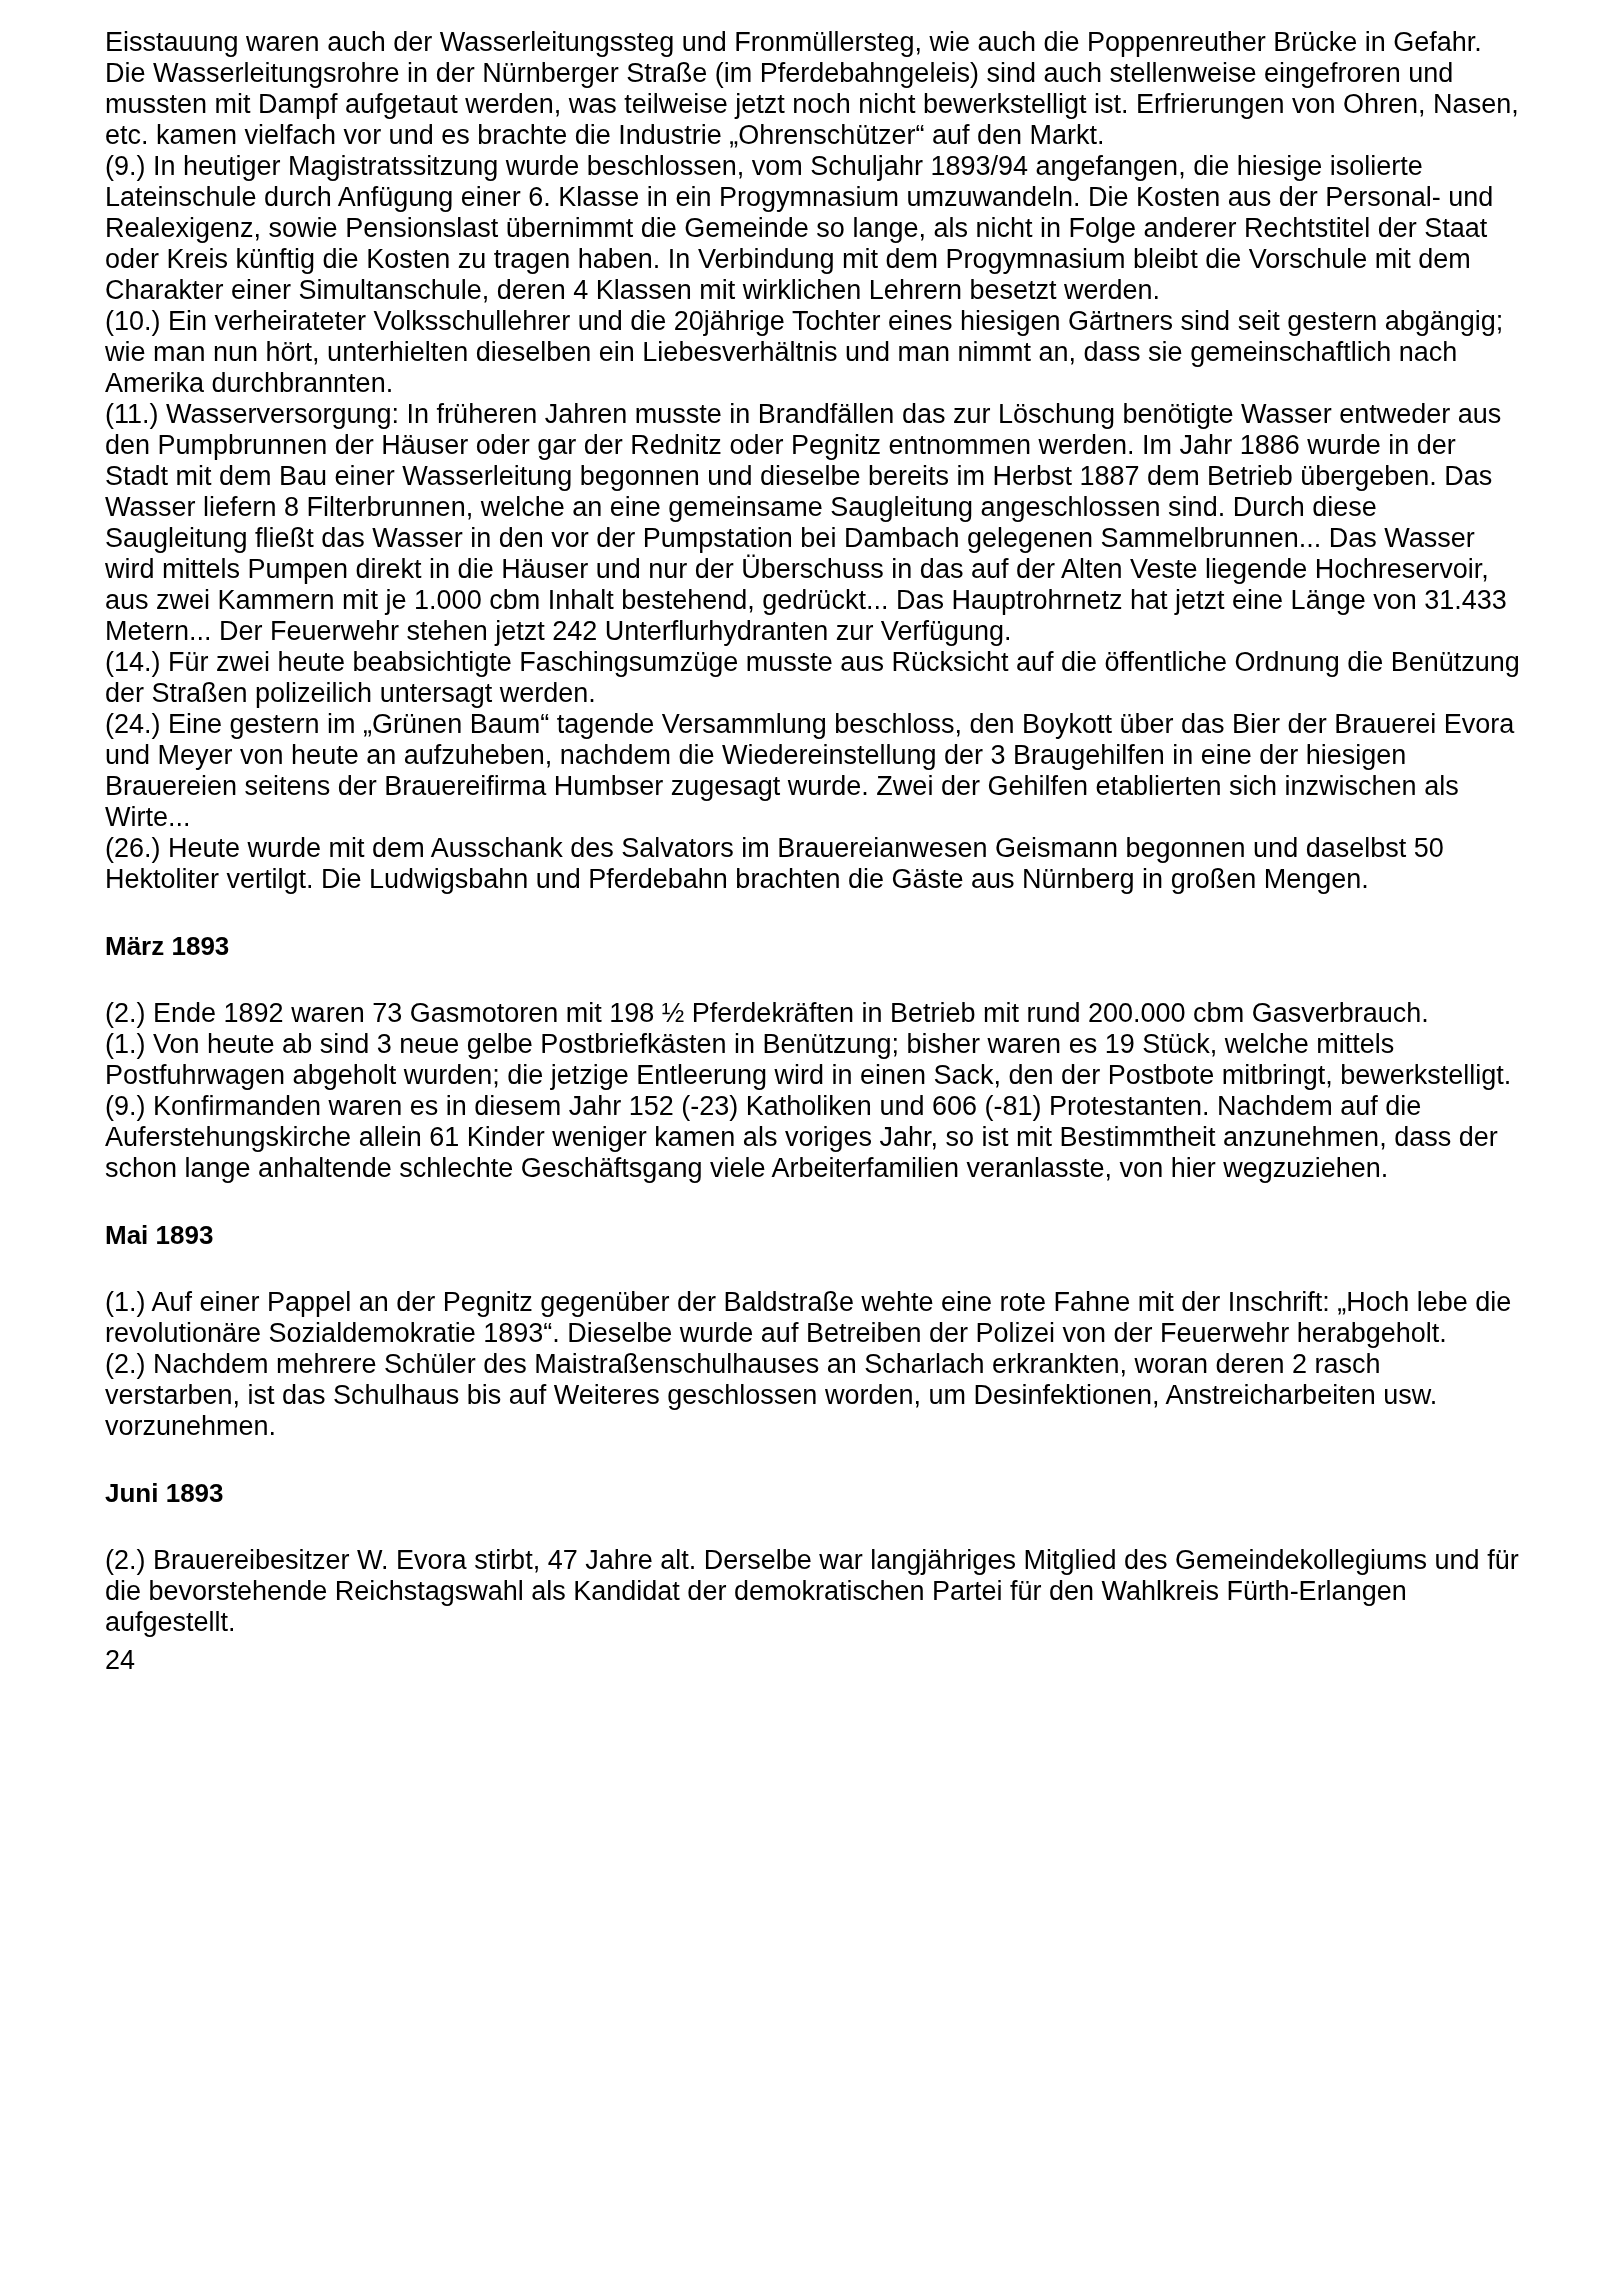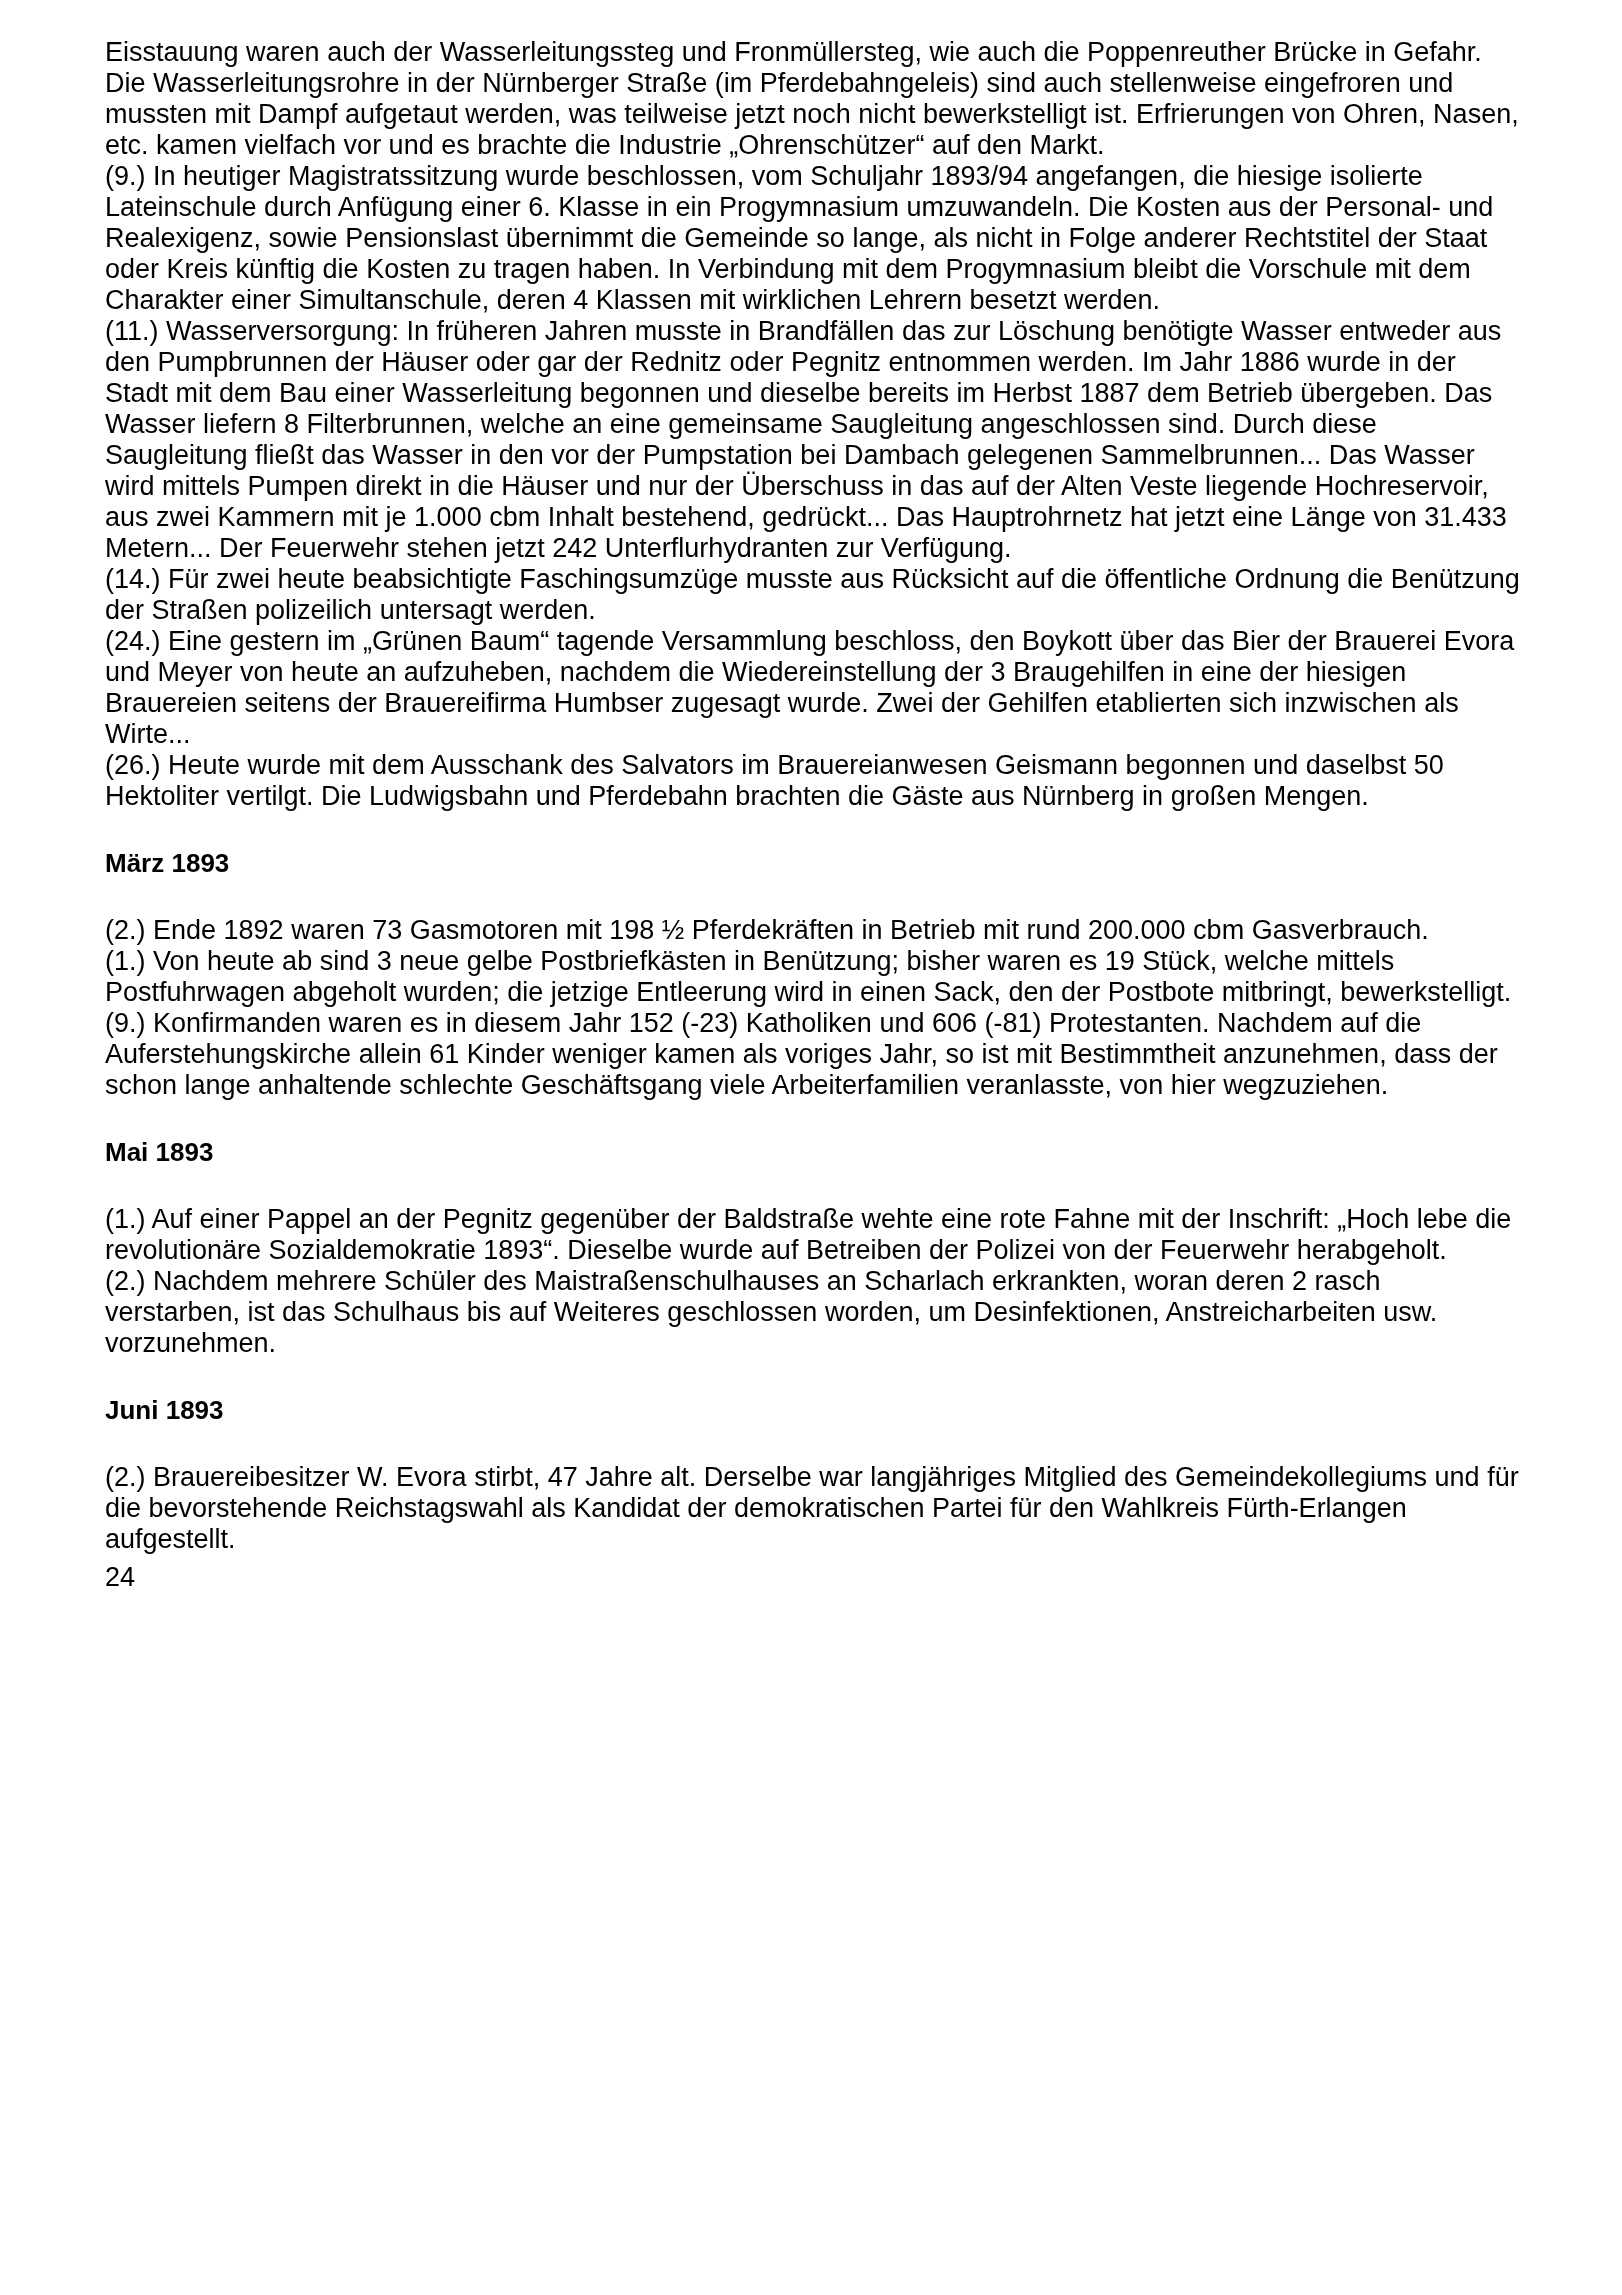--- a/index.html
+++ b/index.html
@@ -10,21 +10,21 @@
   body {
     width: 1623px;
     font-family: "Liberation Sans", "DejaVu Sans", sans-serif;
     color: #000000;
   }
   .page {
     box-sizing: border-box;
     width: 1623px;
     height: 1747px;
     background: #ffffff;
-    padding: 37px 101px 0 105px;
+    padding: 27px 101px 0 105px;
     overflow: hidden;
   }
   .para {
     margin: 0;
     font-size: 27px;
     line-height: 31px;
     text-align: left;
     letter-spacing: 0;
   }
   .heading {
@@ -40,20 +40,21 @@
     text-align: left;
   }
 </style>
 </head>
 <body>
 
 <div class="page">
 
   <p class="para">Eisstauung waren auch der Wasserleitungssteg und Fronmüllersteg, wie auch die Poppenreuther Brücke in Gefahr. Die Wasserleitungsrohre in der Nürnberger Straße (im Pferdebahngeleis) sind auch stellenweise eingefroren und mussten mit Dampf aufgetaut werden, was teilweise jetzt noch nicht bewerkstelligt ist. Erfrierungen von Ohren, Nasen, etc. kamen vielfach vor und es brachte die Industrie „Ohrenschützer“ auf den Markt.</p>
   <p class="para">(9.) In heutiger Magistratssitzung wurde beschlossen, vom Schuljahr 1893/94 angefangen, die hiesige isolierte Lateinschule durch Anfügung einer 6. Klasse in ein Progymnasium umzuwandeln. Die Kosten aus der Personal- und Realexigenz, sowie Pensionslast übernimmt die Gemeinde so lange, als nicht in Folge anderer Rechtstitel der Staat oder Kreis künftig die Kosten zu tragen haben. In Verbindung mit dem Progymnasium bleibt die Vorschule mit dem Charakter einer Simultanschule, deren 4 Klassen mit wirklichen Lehrern besetzt werden.</p>
+  <p class="para">(10.) Ein verheirateter Volksschullehrer und die 20jährige Tochter eines hiesigen Gärtners sind seit gestern abgängig; wie man nun hört, unterhielten dieselben ein Liebesverhältnis und man nimmt an, dass sie gemeinschaftlich nach Amerika durchbrannten.</p>
   <p class="para">(11.) Wasserversorgung: In früheren Jahren musste in Brandfällen das zur Löschung benötigte Wasser entweder aus den Pumpbrunnen der Häuser oder gar der Rednitz oder Pegnitz entnommen werden. Im Jahr 1886 wurde in der Stadt mit dem Bau einer Wasserleitung begonnen und dieselbe bereits im Herbst 1887 dem Betrieb übergeben. Das Wasser liefern 8 Filterbrunnen, welche an eine gemeinsame Saugleitung angeschlossen sind. Durch diese Saugleitung fließt das Wasser in den vor der Pumpstation bei Dambach gelegenen Sammelbrunnen... Das Wasser wird mittels Pumpen direkt in die Häuser und nur der Überschuss in das auf der Alten Veste liegende Hochreservoir, aus zwei Kammern mit je 1.000 cbm Inhalt bestehend, gedrückt... Das Hauptrohrnetz hat jetzt eine Länge von 31.433 Metern... Der Feuerwehr stehen jetzt 242 Unterflurhydranten zur Verfügung.</p>
   <p class="para">(14.) Für zwei heute beabsichtigte Faschingsumzüge musste aus Rücksicht auf die öffentliche Ordnung die Benützung der Straßen polizeilich untersagt werden.</p>
   <p class="para">(24.) Eine gestern im „Grünen Baum“ tagende Versammlung beschloss, den Boykott über das Bier der Brauerei Evora und Meyer von heute an aufzuheben, nachdem die Wiedereinstellung der 3 Braugehilfen in eine der hiesigen Brauereien seitens der Brauereifirma Humbser zugesagt wurde. Zwei der Gehilfen etablierten sich inzwischen als Wirte...</p>
   <p class="para">(26.) Heute wurde mit dem Ausschank des Salvators im Brauereianwesen Geismann begonnen und daselbst 50 Hektoliter vertilgt. Die Ludwigsbahn und Pferdebahn brachten die Gäste aus Nürnberg in großen Mengen.</p>
 
   <h2 class="heading">März 1893</h2>
 
   <p class="para">(2.) Ende 1892 waren 73 Gasmotoren mit 198 ½ Pferdekräften in Betrieb mit rund 200.000 cbm Gasverbrauch.</p>
 
 

